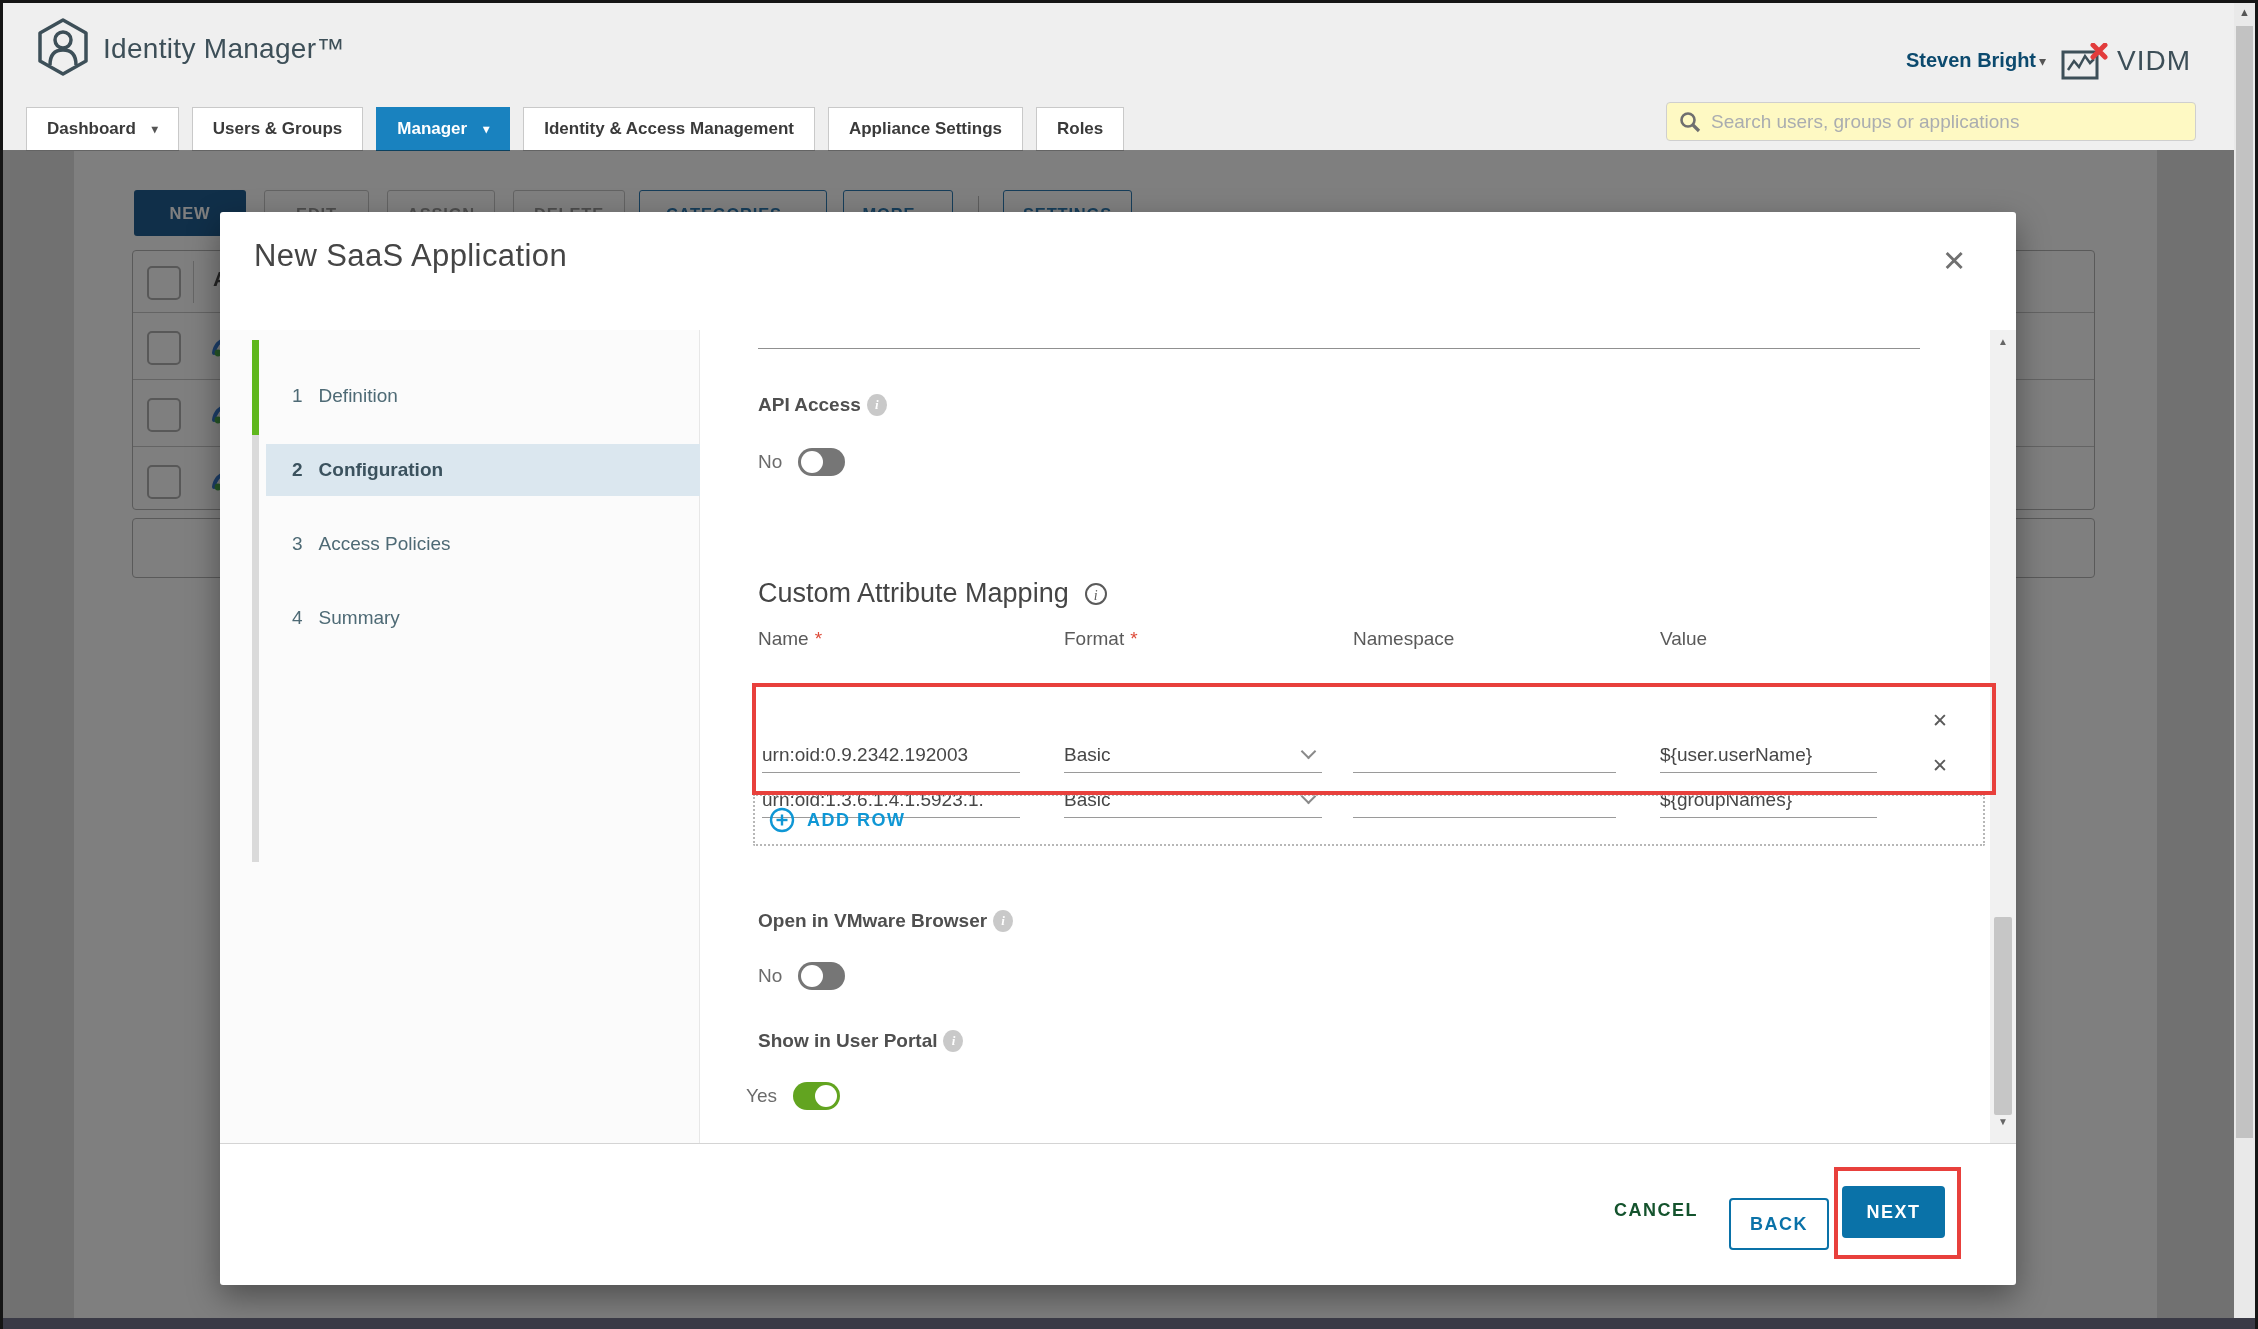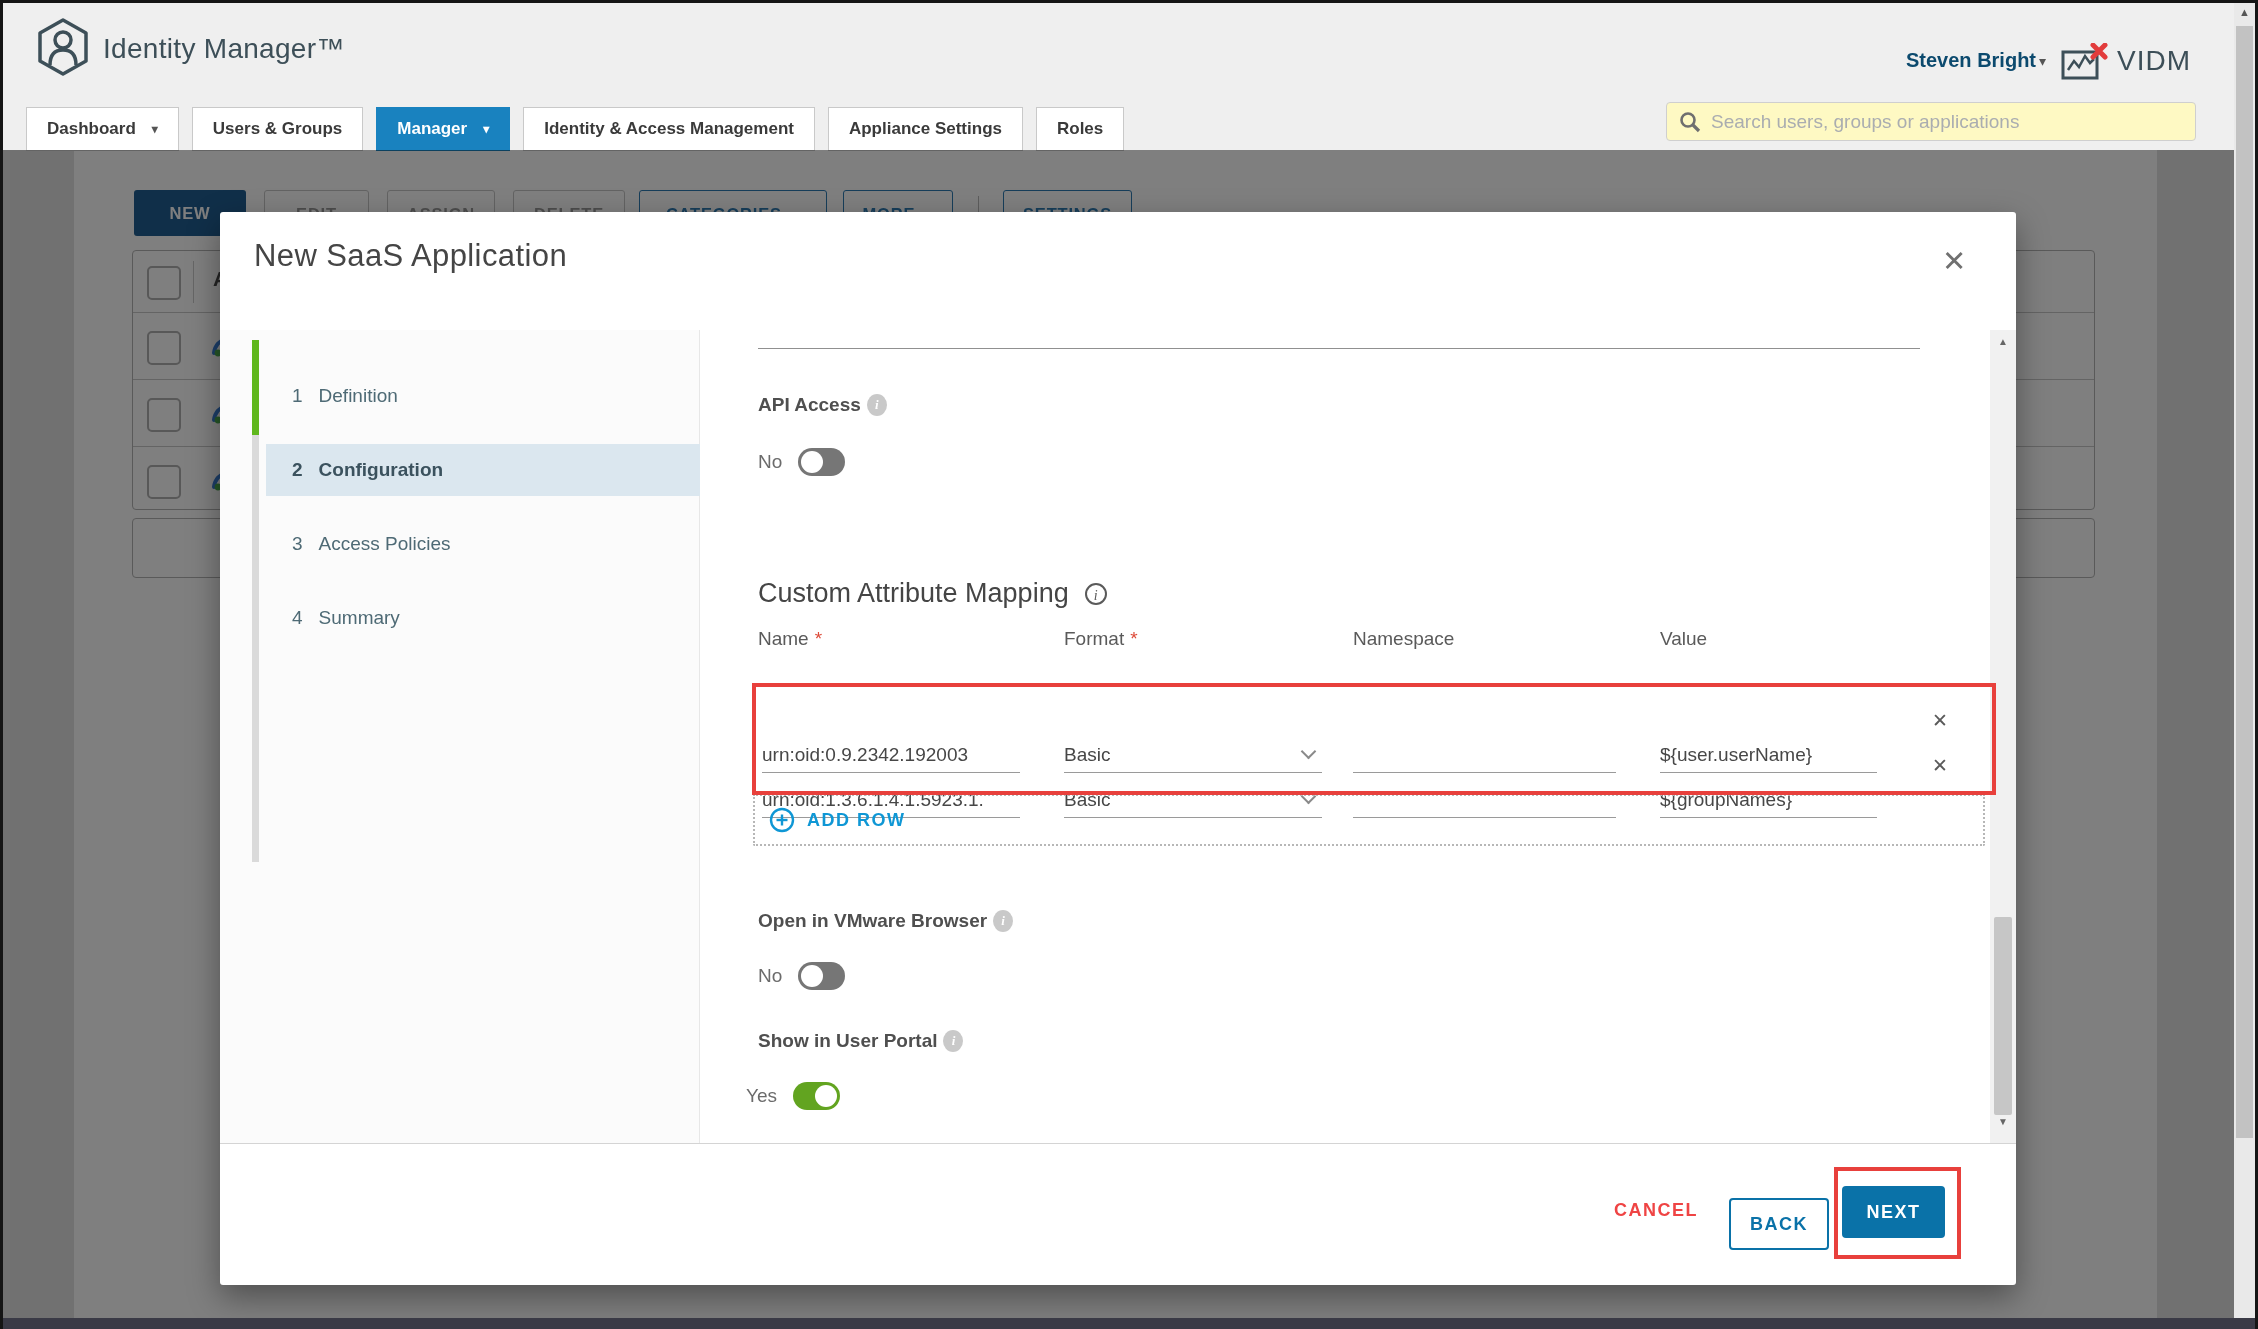--- a/index.html
+++ b/index.html
@@ -97,21 +97,21 @@
         transform:rotate(45deg);margin-right:8px;margin-top:-6px;}
   .xrm{position:absolute;font-size:19px;color:#5a5a5a;cursor:pointer;}
   .addrow{left:533px;top:582px;width:1232px;height:52px;border:2px dotted #b7b7b7;border-radius:2px;
           display:flex;align-items:center;padding-left:14px;gap:12px;box-sizing:border-box;cursor:pointer;}
   .addrow-label{color:#0f97d5;font-weight:bold;font-size:18px;letter-spacing:1.5px;}
   .m-scroll{left:1770px;top:118px;width:26px;height:813px;background:#f1f1f1;}
   .m-scroll-up{left:1770px;top:124px;width:26px;text-align:center;font-size:10px;color:#666;}
   .m-scroll-dn{left:1770px;top:904px;width:26px;text-align:center;font-size:10px;color:#666;}
   .m-thumb{left:1774px;top:705px;width:18px;height:198px;background:#c6c6c6;border-radius:2px;}
   .footer-line{left:0;top:931px;width:1796px;height:1px;background:#d4d4d4;}
-  .btn-cancel{left:1394px;top:988px;font-size:18px;font-weight:bold;letter-spacing:1.5px;color:#ef4444;cursor:pointer;}
+  .btn-cancel{left:1394px;top:988px;font-size:18px;font-weight:bold;letter-spacing:1.5px;color:#14532d;cursor:pointer;}
   .btn-back{left:1509px;top:974px;width:100px;height:52px;border:2px solid #0a72a8;border-radius:4px;
             color:#0a72a8;font-size:18px;font-weight:bold;letter-spacing:1.5px;display:flex;
             align-items:center;justify-content:center;box-sizing:border-box;cursor:pointer;background:#fff;margin-top:12px;}
   .btn-next{left:1622px;top:974px;width:103px;height:52px;background:#0a72a8;border-radius:4px;color:#fff;
             font-size:18px;font-weight:bold;letter-spacing:1.5px;display:flex;align-items:center;
             justify-content:center;cursor:pointer;}
   .rb2{left:1614px;top:955px;width:119px;height:84px;}
 </style>
 </head>
 <body>

